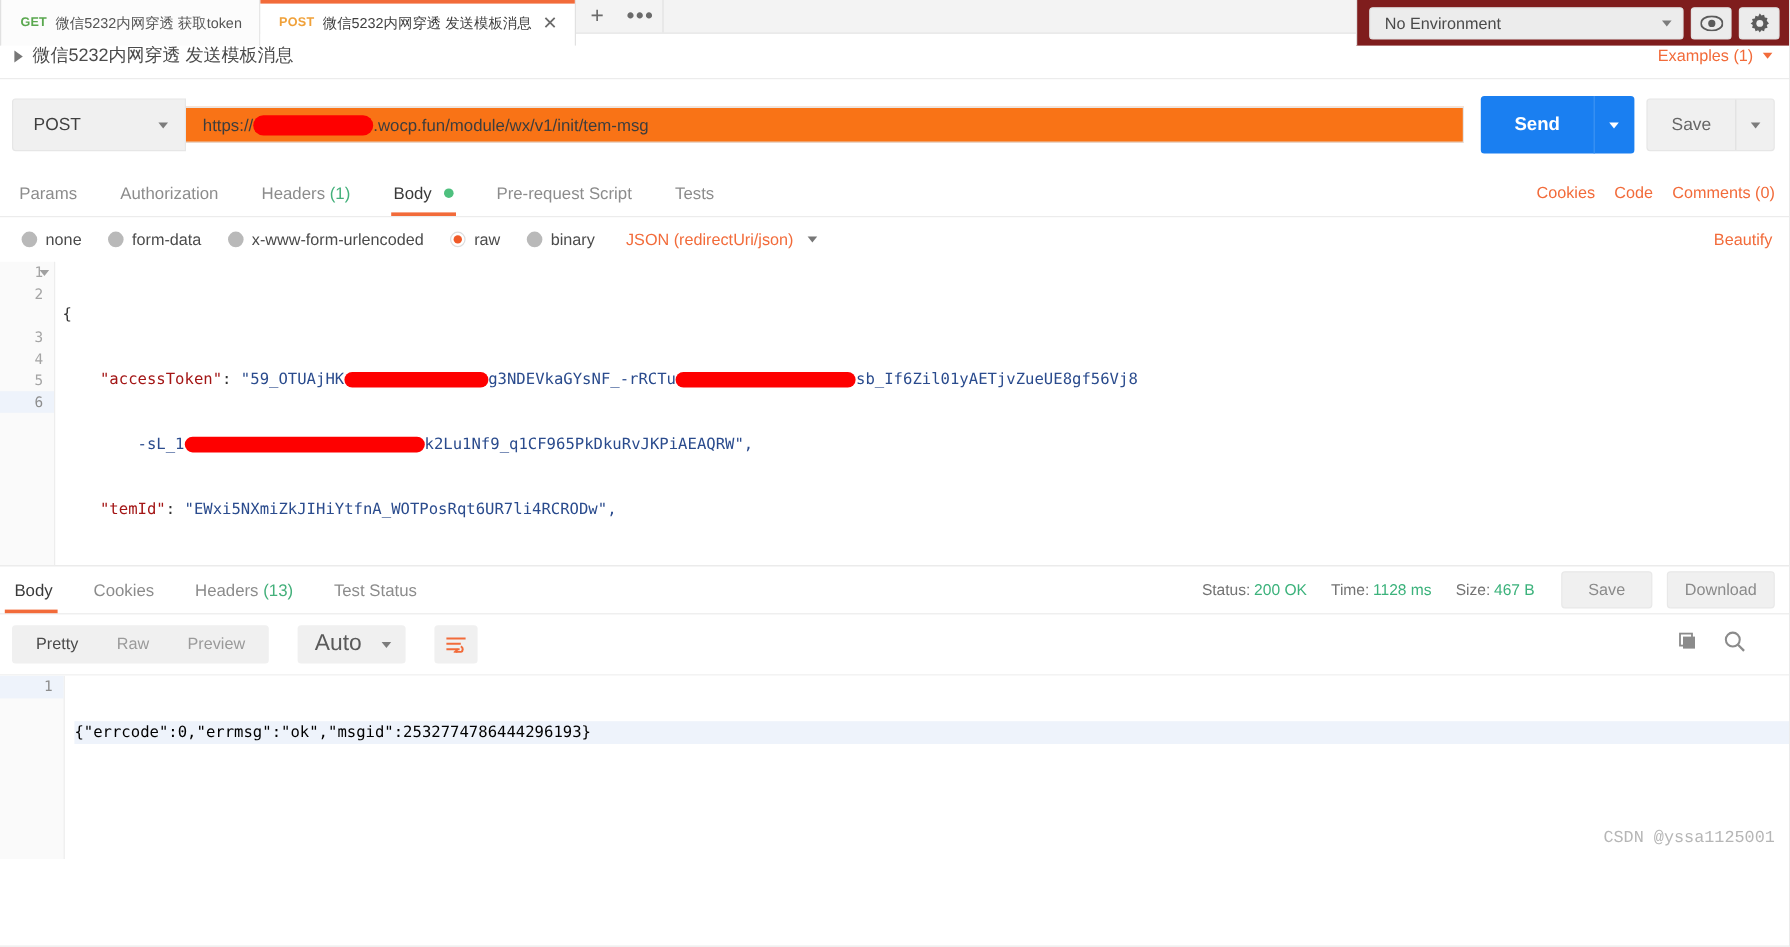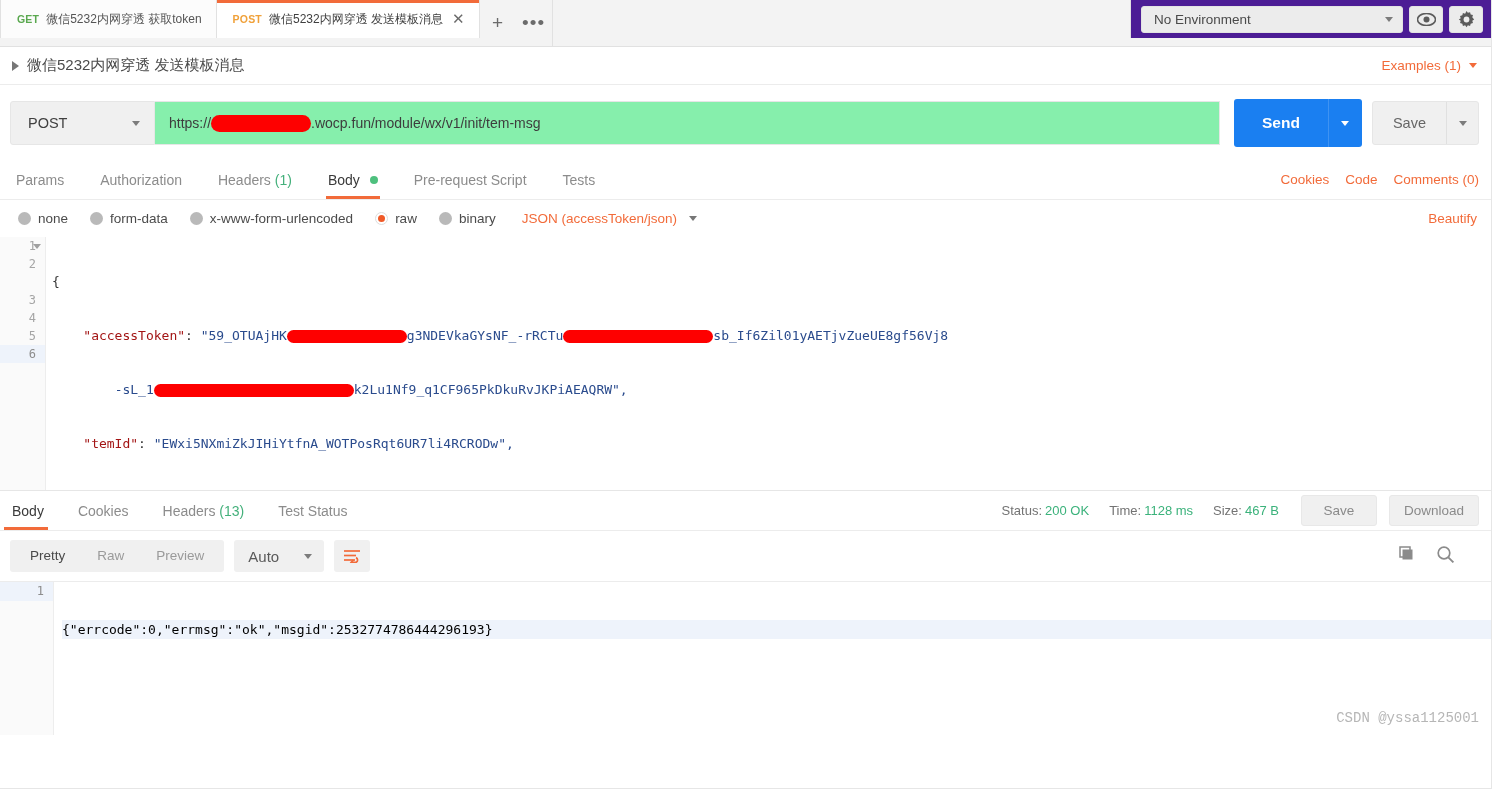--- a/index.html
+++ b/index.html
@@ -15,21 +15,21 @@
     background: #ffffff;
     overflow: hidden;
     border: 1px solid #e6e6e6;
     border-top: none;
     border-left: none;
   }
 
   
   .tabbar {
     position: relative;
-    height: 47px;
+    height: 28px;
     background: #f3f3f3;
     border-bottom: 1px solid #e1e1e1;
     display: flex;
     align-items: stretch;
   }
   .req-tab {
     display: flex;
     align-items: center;
     gap: 7px;
     padding: 0 14px 0 16px;
@@ -89,21 +89,21 @@
     border-left: 1px solid #e1e1e1;
   }
   .env-zone {
     position: absolute;
     right: 0; top: 0;
     height: 38px;
     display: flex;
     align-items: center;
     gap: 6px;
     padding: 0 8px 0 10px;
-    background: #4c1d95;
+    background: #7f1d1d;
     border-left: 1px solid #e1e1e1;
   }
   .env-select {
     width: 262px;
     height: 27px;
     background: #ececec;
     border: 1px solid #e3e3e3;
     border-radius: 3px;
     display: flex;
     align-items: center;
@@ -180,22 +180,22 @@
     display: flex;
     align-items: center;
     justify-content: space-between;
     padding: 0 14px 0 17px;
     font-size: 14.5px;
     color: #3f3f3f;
     cursor: pointer;
   }
   .url-box {
     flex: 1;
-    height: 44px;
-    background: #86efac;
+    height: 30px;
+    background: #f97316;
     border: 1px solid #e6e6e6;
     border-left: none;
     display: flex;
     align-items: center;
     padding: 0 14px;
     font-size: 14px;
     color: #3d3d3d;
     margin-left: -10px;
     cursor: text;
     position: relative;
@@ -447,21 +447,21 @@
     padding: 0 14px;
     margin-left: 12px;
   }
 
   
   .resptoolbar {
     display: flex;
     align-items: center;
     padding: 9px 14px 9px 10px;
     border-bottom: 1px solid #ececec;
-    gap: 10px;
+    gap: 24px;
   }
   .seg {
     display: flex;
     background: #f0f0f0;
     border-radius: 3px;
     height: 32px;
     align-items: center;
     padding: 0 4px;
   }
   .seg-item {
@@ -474,21 +474,21 @@
   .seg-item.sel { color: #4a4a4a; }
   .auto-sel {
     width: 90px;
     height: 32px;
     background: #f0f0f0;
     border-radius: 3px;
     display: flex;
     align-items: center;
     justify-content: space-between;
     padding: 0 12px 0 14px;
-    font-size: 15px;
+    font-size: 19px;
     color: #5a5a5a;
     cursor: pointer;
   }
   .wrap-btn {
     width: 36px; height: 32px;
     background: #f0f0f0;
     border-radius: 3px;
     display: flex; align-items: center; justify-content: center;
     cursor: pointer;
   }
@@ -633,21 +633,21 @@
     </label>
     <label class="radio-opt">
       <span class="radio on"></span>
       <span>raw</span>
     </label>
     <label class="radio-opt">
       <span class="radio"></span>
       <span>binary</span>
     </label>
     <span class="fmt-sel">
-      <span>JSON (accessToken/json)</span>
+      <span>JSON (redirectUri/json)</span>
       <span class="caret" style="border-top-color:#777"></span>
     </span>
     <span class="beautify">Beautify</span>
   </div>
 
   <div class="editor">
     <div class="gutter">
       <div class="gline">1</div>
       <div class="fold" style="top:0"></div>
       <div class="gline">2</div>

